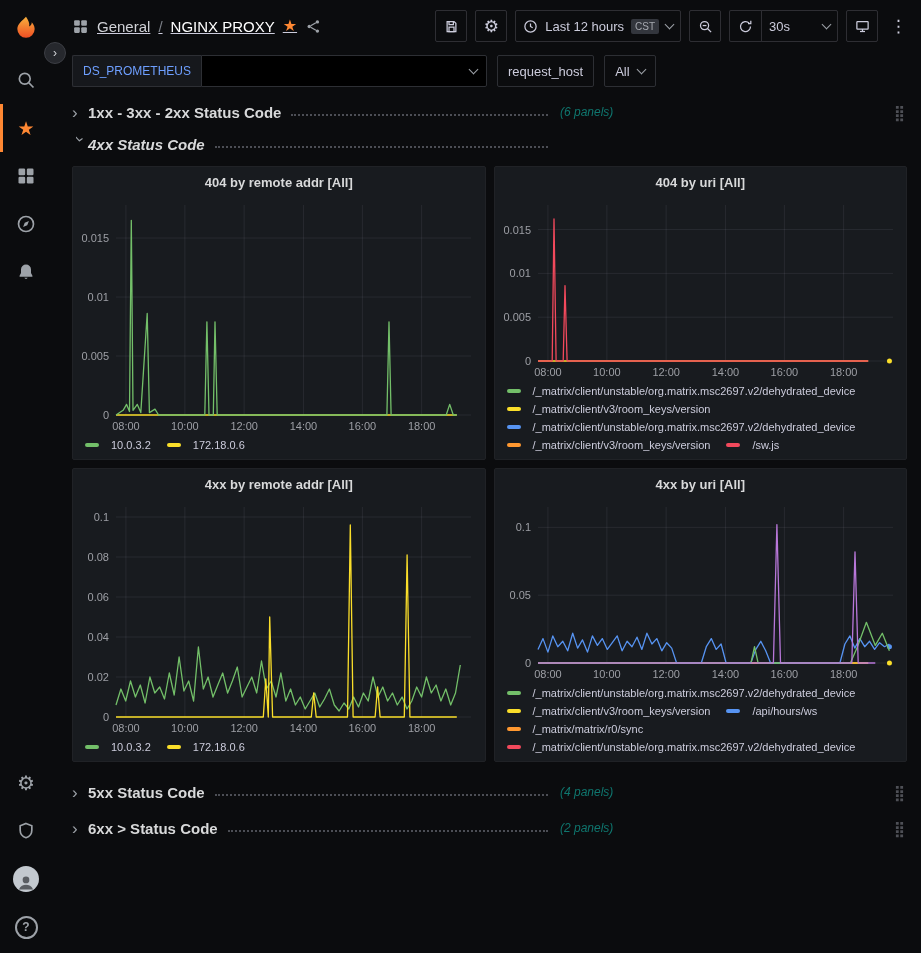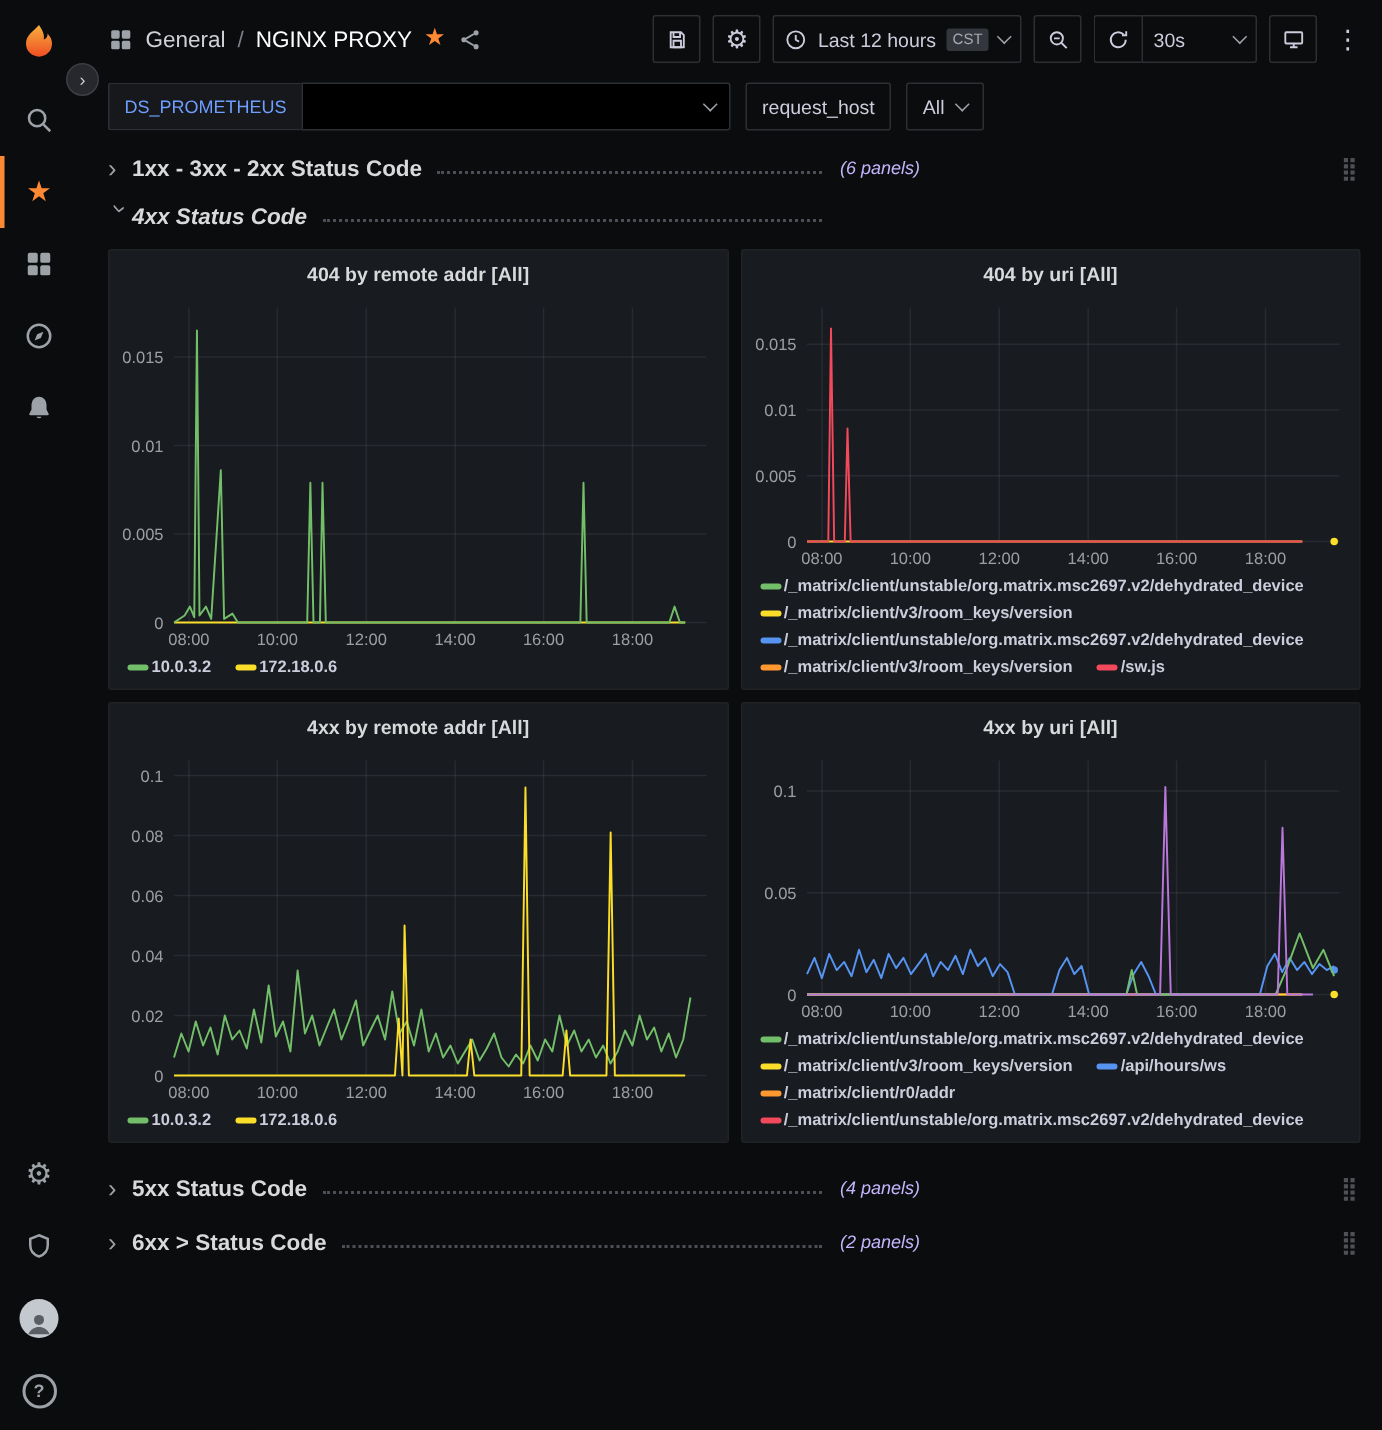--- a/index.html
+++ b/index.html
@@ -17,21 +17,21 @@
   .glyph-gear{font-size:20px;line-height:1;}
   .help-circle{width:19px;height:19px;border:2px solid #9da2a8;border-radius:50%;display:flex;align-items:center;justify-content:center;font-size:12px;font-weight:bold;color:#9da2a8;}
   .avatar{width:26px;height:26px;border-radius:50%;background:#c3c9cf;overflow:hidden;display:flex;align-items:flex-end;justify-content:center;}
   .expand-btn{position:absolute;left:44px;top:42px;width:20px;height:20px;border-radius:50%;background:#26282d;border:1px solid #3c3e44;color:#d0d2d6;display:flex;align-items:center;justify-content:center;font-size:12px;line-height:1;cursor:pointer;z-index:9;}
 
   
   .main{flex:1;display:flex;flex-direction:column;min-width:0;background:#0b0c0e;}
 
   
   .navbar{height:52px;flex:0 0 52px;display:flex;align-items:center;padding:0 10px 0 20px;gap:8px;}
-  .breadcrumb{display:flex;align-items:center;gap:8px;font-size:15px;white-space:nowrap;}
+  .breadcrumb{display:flex;align-items:center;gap:8px;font-size:15px;white-space:nowrap;text-decoration:underline;}
   .crumb-icon{color:#9da2a8;display:flex;}
   .crumb-icon svg{width:17px;height:17px;}
   .crumb-section{color:#d0d1d6;cursor:pointer;}
   .crumb-sep{color:#7b7f87;}
   .crumb-title{color:#ffffff;font-weight:500;cursor:pointer;}
   .crumb-star{color:#ff8833;font-size:16px;cursor:pointer;line-height:1;}
   .crumb-share{color:#9da2a8;cursor:pointer;display:flex;}
   .crumb-share svg{width:17px;height:17px;}
   .nav-right{margin-left:auto;display:flex;align-items:center;gap:8px;}
   .tool-btn{height:32px;min-width:32px;box-sizing:border-box;padding:0 7px;border:1px solid rgba(204,204,220,0.18);border-radius:2px;display:flex;align-items:center;justify-content:center;gap:7px;color:#ccccdc;background:transparent;font-size:13px;cursor:pointer;white-space:nowrap;}
@@ -52,31 +52,31 @@
   .chip.label-chip{cursor:default;}
 
   
   .dashboard{flex:1;padding:8px 14px 0 20px;overflow:hidden;}
   .row-header{height:28px;display:flex;align-items:center;font-size:15px;font-weight:600;color:#d8d9da;cursor:pointer;}
   .row-header .chev{color:#9da2a8;font-size:17px;width:16px;flex:0 0 16px;font-weight:400;line-height:1;display:inline-block;}
   .row-header .chev.open{transform:rotate(90deg);}
   .row-left{display:flex;align-items:center;flex:0 0 470px;min-width:0;}
   .row-title{white-space:nowrap;}
   .dots{flex:1;height:0;border-bottom:2px dotted #4c4e55;margin:0 10px;transform:translateY(3px);}
-  .panel-count{font-size:12px;font-style:italic;color:#c4b5fd;font-weight:400;margin-left:2px;white-space:nowrap;}
+  .panel-count{font-size:12px;font-style:italic;color:#0f766e;font-weight:400;margin-left:2px;white-space:nowrap;}
   .drag{margin-left:auto;color:#4e5056;font-size:15px;cursor:grab;line-height:1;padding-right:2px;}
   .mt4{margin-top:4px;font-style:italic;} .mt8{margin-top:8px;} .mt16{margin-top:16px;}
 
   .panel-grid{display:grid;grid-template-columns:1fr 1fr;grid-template-rows:294px 294px;gap:8px;margin-top:8px;}
   .panel{background:#181b1f;border:1px solid #202226;border-radius:2px;display:flex;flex-direction:column;overflow:hidden;min-width:0;}
   .panel-title{flex:0 0 30px;display:flex;align-items:center;justify-content:center;font-size:13px;font-weight:600;color:#d8d9da;cursor:pointer;}
   .panel-chart{flex:1;min-height:0;}
   .panel-chart svg text{font-family:"Liberation Sans",sans-serif;font-size:11px;fill:#9d9fa5;}
   .panel-legend{flex:0 0 auto;padding:2px 10px 6px 12px;display:flex;flex-wrap:wrap;column-gap:16px;row-gap:2px;font-size:11px;line-height:16px;overflow:hidden;max-height:76px;}
-  .legend-item{display:flex;align-items:center;gap:2px;white-space:nowrap;cursor:pointer;color:#ccccdc;font-weight:bold;}
+  .legend-item{display:flex;align-items:center;gap:12px;white-space:nowrap;cursor:pointer;color:#ccccdc;}
   .legend-marker{width:14px;height:4px;border-radius:2px;flex:0 0 14px;display:inline-block;}
 </style>
 </head>
 <body>
 
 <div class="app">
 
   <aside class="sidebar">
     <div class="side-logo">
       <svg width="26" height="26" viewBox="0 0 24 24">
@@ -428,21 +428,21 @@
               <div class="legend-item">
                 <span class="legend-marker" style="background: rgb(250, 222, 42);"></span>
                 <span>/_matrix/client/v3/room_keys/version</span>
               </div>
               <div class="legend-item">
                 <span class="legend-marker" style="background: rgb(87, 148, 242);"></span>
                 <span>/api/hours/ws</span>
               </div>
               <div class="legend-item">
                 <span class="legend-marker" style="background: rgb(255, 152, 48);"></span>
-                <span>/_matrix/client/r0/addr</span>
+                <span>/_matrix/matrix/r0/sync</span>
               </div>
               <div class="legend-item">
                 <span class="legend-marker" style="background: rgb(242, 73, 92);"></span>
                 <span>/_matrix/client/unstable/org.matrix.msc2697.v2/dehydrated_device</span>
               </div>
             </div>
         </section>
       </div>
 
       <div class="row-header mt16">

